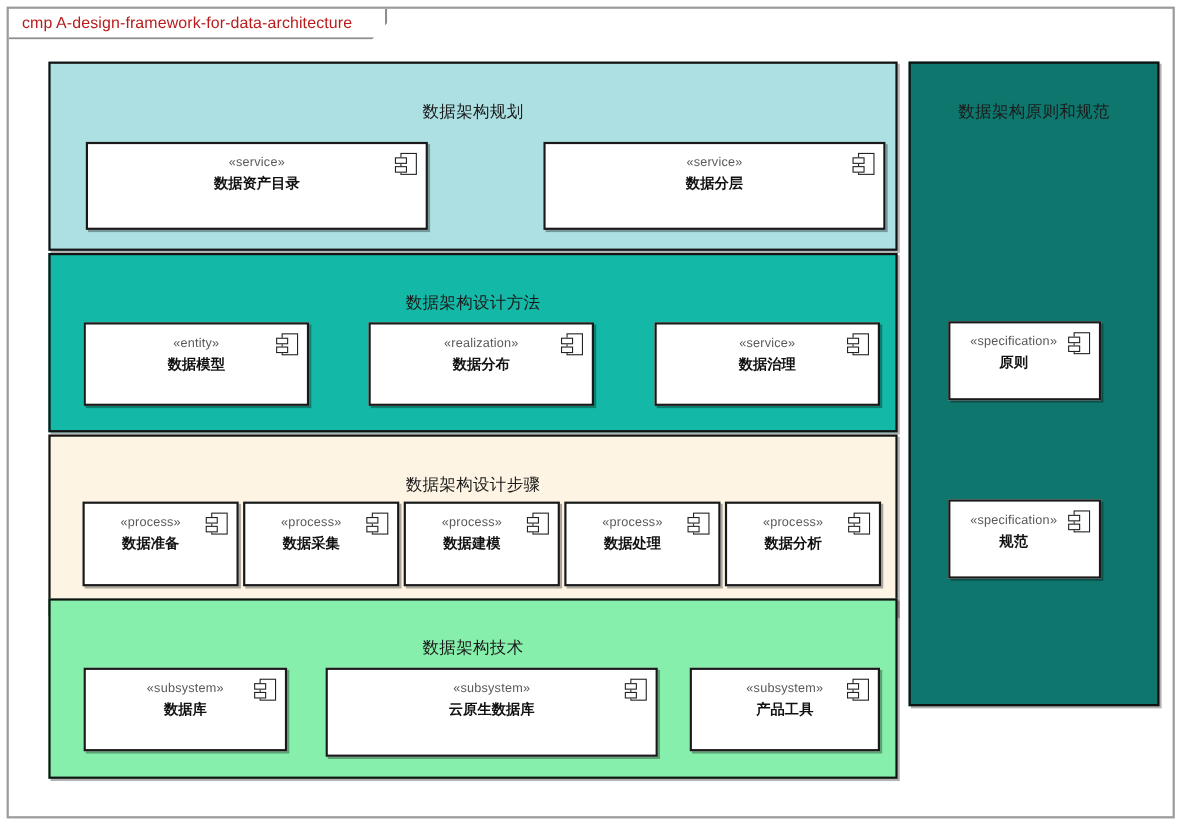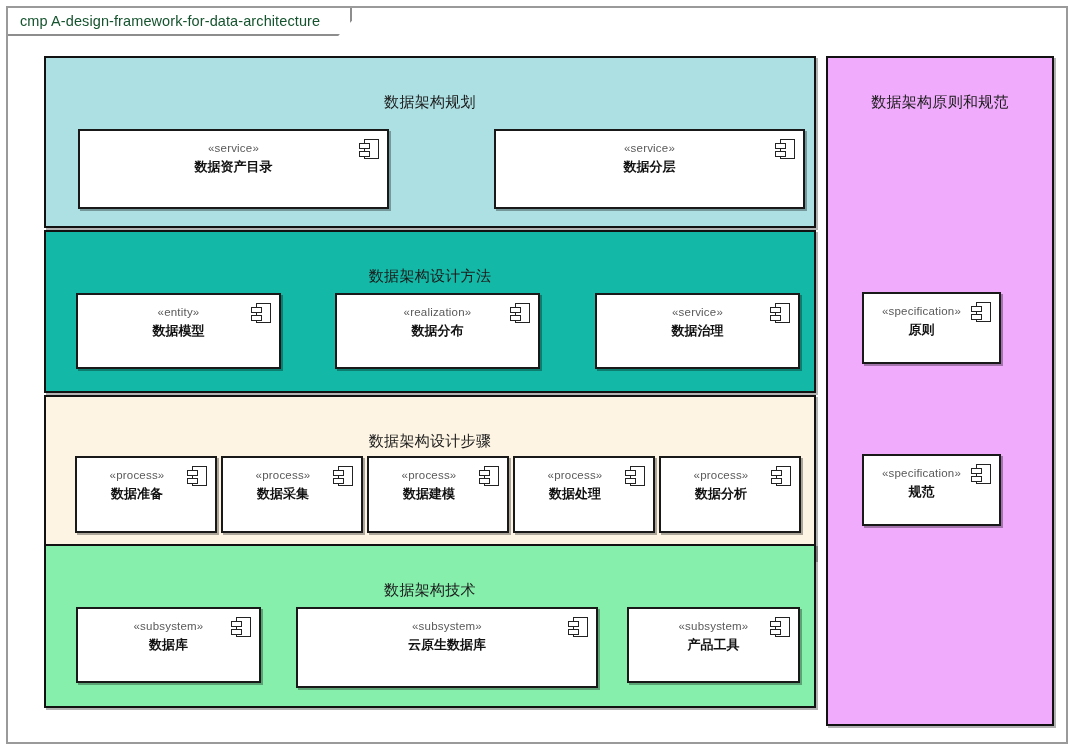--- a/index.html
+++ b/index.html
@@ -33,21 +33,21 @@
     top: 0;
     height: 28px;
     padding: 0 30px 0 12px;
     display: flex;
     align-items: center;
     box-sizing: border-box;
     border-right: 2px solid #8d8d8d;
     border-bottom: 2px solid #8d8d8d;
     background: #ffffff;
     font-size: 14.5px;
-    color: #14532d;
+    color: #b91c1c;
     white-space: nowrap;
     letter-spacing: .1px;
     -webkit-clip-path: polygon(0 0, 100% 0, 100% 45%, calc(100% - 14px) 100%, 0 100%);
     clip-path: polygon(0 0, 100% 0, 100% 45%, calc(100% - 14px) 100%, 0 100%);
   }
 
   
   .band {
     position: absolute;
     box-sizing: border-box;
@@ -70,21 +70,21 @@
     right: 0;
     bottom: 0;
     top: 32px;
     padding-left: 37px;
   }
 
   #band-planning  { left: 36px;  top: 48px;  width: 772px; height: 172px; background: #ade0e3; }
   #band-method    { left: 36px;  top: 222px; width: 772px; height: 163px; background: #14b8a6; }
   #band-steps     { left: 36px;  top: 387px; width: 772px; height: 165px; background: #fdf4e3; }
   #band-tech      { left: 36px;  top: 536px; width: 772px; height: 164px; background: #86efac; }
-  #band-principles{ left: 818px; top: 48px;  width: 228px; height: 670px; background: #f0abfc; }
+  #band-principles{ left: 818px; top: 48px;  width: 228px; height: 586px; background: #0f766e; }
 
   
   .component {
     position: absolute;
     box-sizing: border-box;
     background: #ffffff;
     border: 2px solid #191919;
     box-shadow: 2px 2px 0 rgba(0,0,0,0.32);
     overflow: hidden;
   }

